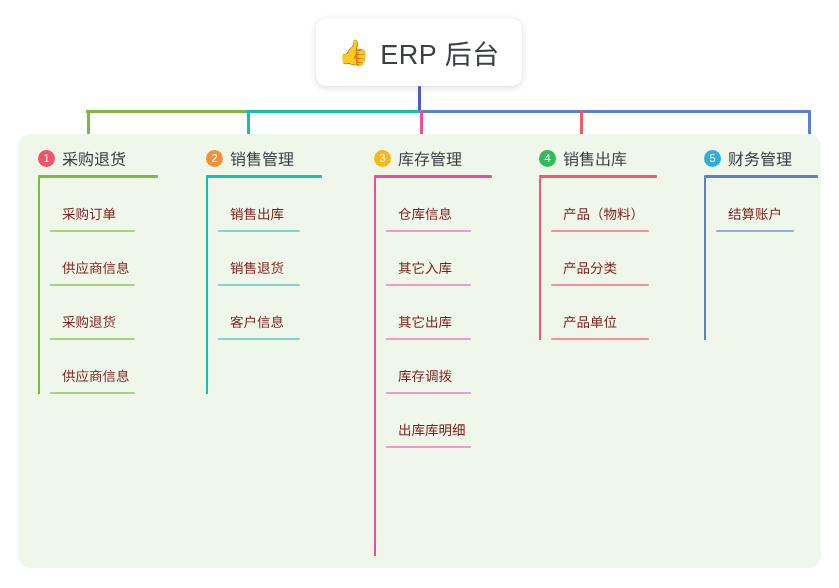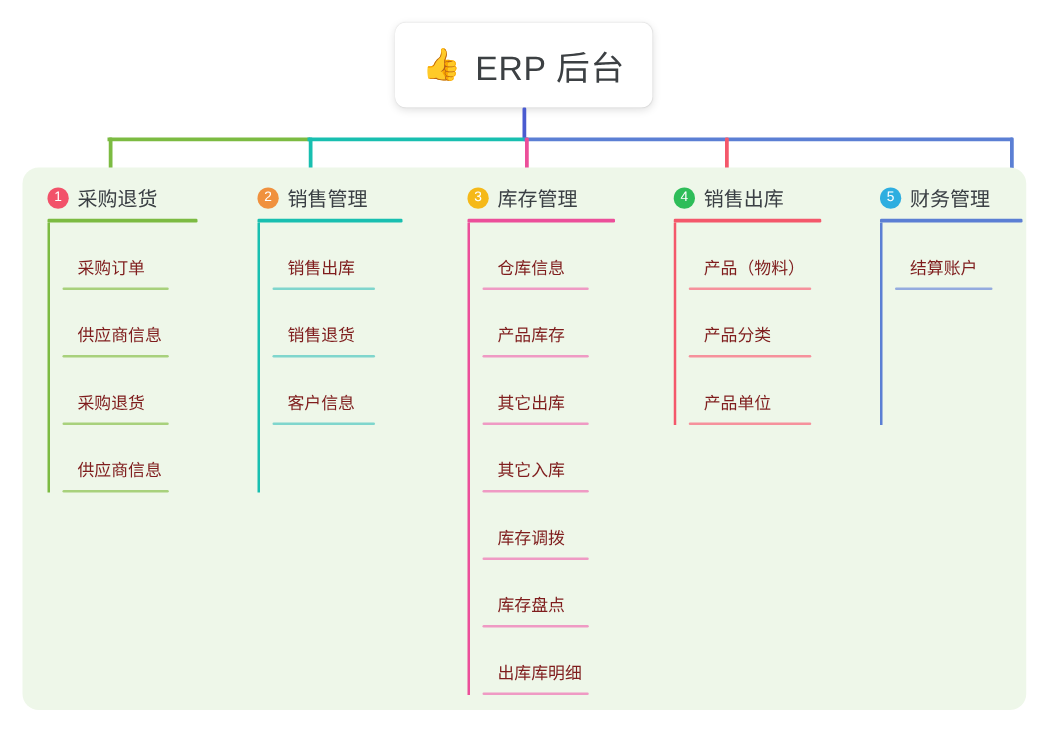--- a/index.html
+++ b/index.html
@@ -214,37 +214,29 @@
           <span class="col-title">库存管理</span>
         </div>
         <div class="col-rule" style="width: 118px; background: rgb(236, 79, 154); margin-left: 10px;"></div>
         <div class="col-body">
           <div class="spine" style="background: rgb(236, 79, 154); height: 378px;"></div>
           <div class="leaf">
             <span class="leaf-label">仓库信息</span>
             <div class="leaf-rule" style="width: 85px; background: rgb(239, 154, 196);"></div>
           </div>
           <div class="leaf">
-            <span class="leaf-label">产品库存</span>
+            <span class="leaf-label">其它入库</span>
             <div class="leaf-rule" style="width: 85px; background: rgb(239, 154, 196);"></div>
           </div>
           <div class="leaf">
             <span class="leaf-label">其它出库</span>
             <div class="leaf-rule" style="width: 85px; background: rgb(239, 154, 196);"></div>
           </div>
           <div class="leaf">
-            <span class="leaf-label">其它入库</span>
-            <div class="leaf-rule" style="width: 85px; background: rgb(239, 154, 196);"></div>
-          </div>
-          <div class="leaf">
             <span class="leaf-label">库存调拨</span>
-            <div class="leaf-rule" style="width: 85px; background: rgb(239, 154, 196);"></div>
-          </div>
-          <div class="leaf">
-            <span class="leaf-label">库存盘点</span>
             <div class="leaf-rule" style="width: 85px; background: rgb(239, 154, 196);"></div>
           </div>
           <div class="leaf">
             <span class="leaf-label">出库库明细</span>
             <div class="leaf-rule" style="width: 85px; background: rgb(239, 154, 196);"></div>
           </div>
         </div>
       </div>
       <div class="column" style="left: 529px; width: 160px;">
         <div class="col-header">

